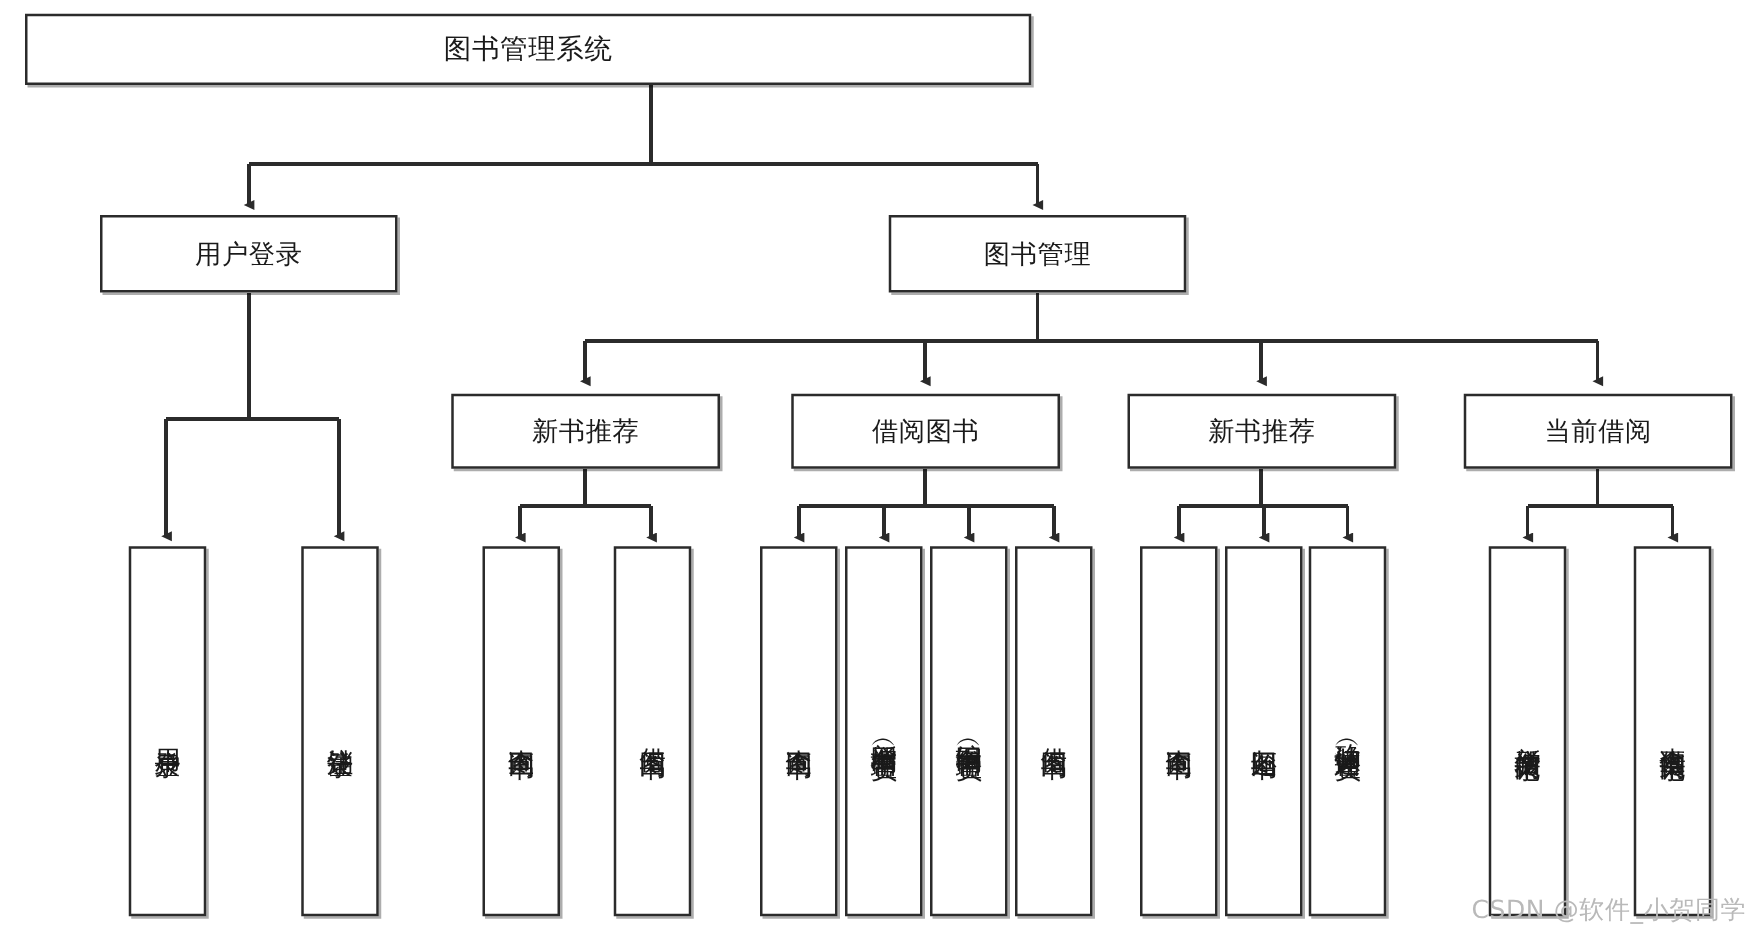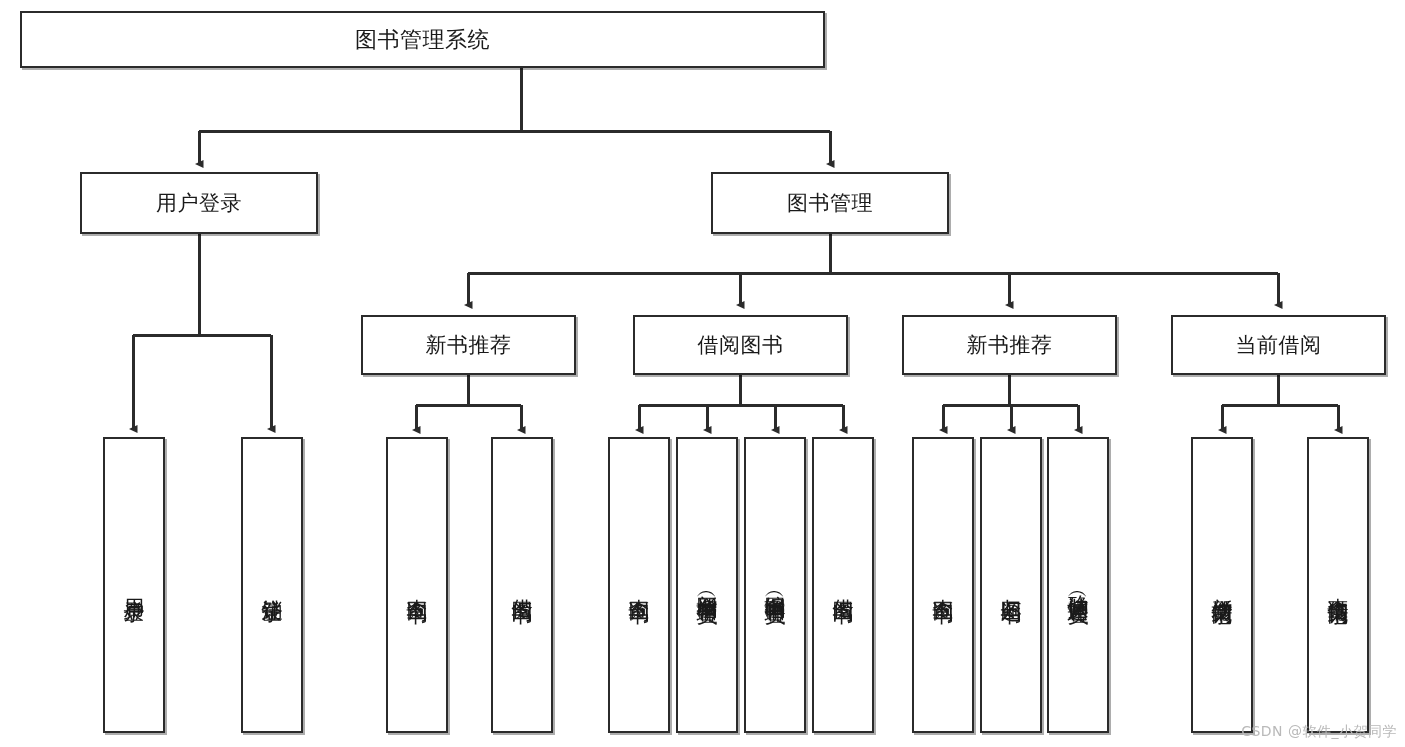--- a/index.html
+++ b/index.html
@@ -60,21 +60,21 @@
     font-size: 21px;
     line-height: 1.05;
     letter-spacing: 1.5px;
     white-space: normal;
     max-height: 260px;
   }
   #watermark {
     position: absolute;
     right: 8px;
     bottom: 6px;
-    font-size: 14px;
+    font-size: 20px;
     color: #b9b9b9;
     letter-spacing: 0.5px;
     user-select: none;
     white-space: nowrap;
   }
 </style>
 </head>
 <body>
 
 <div id="diagram-canvas">

